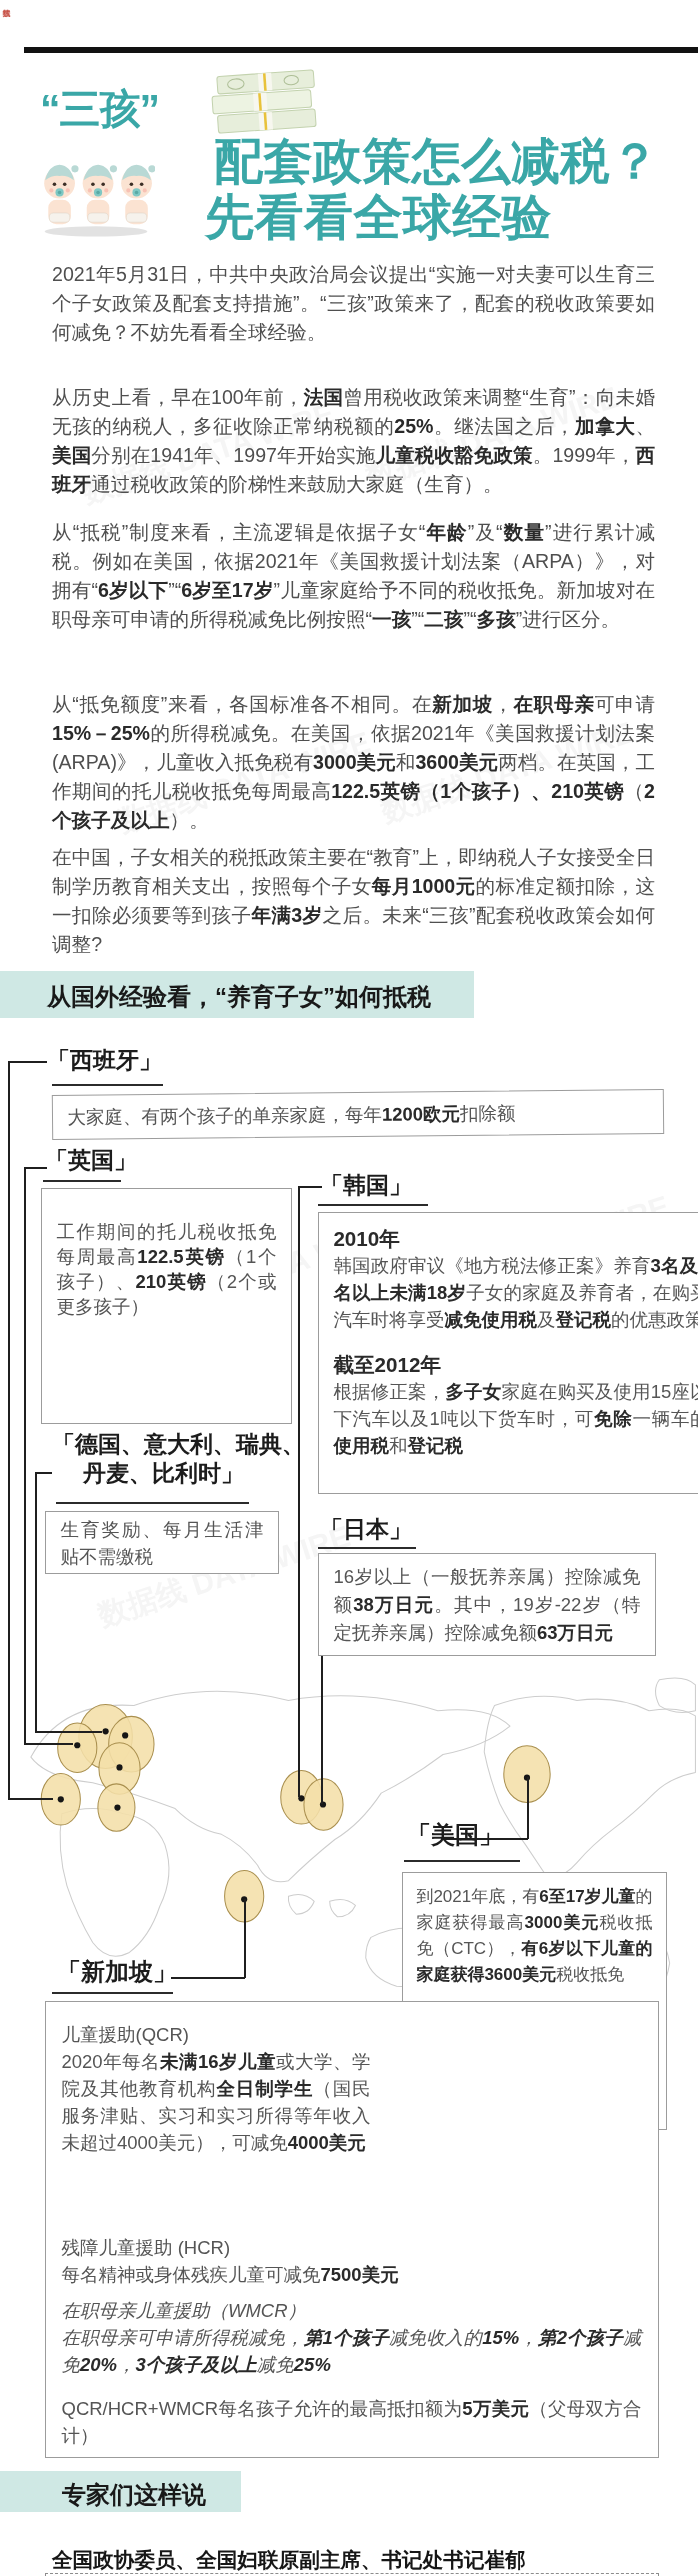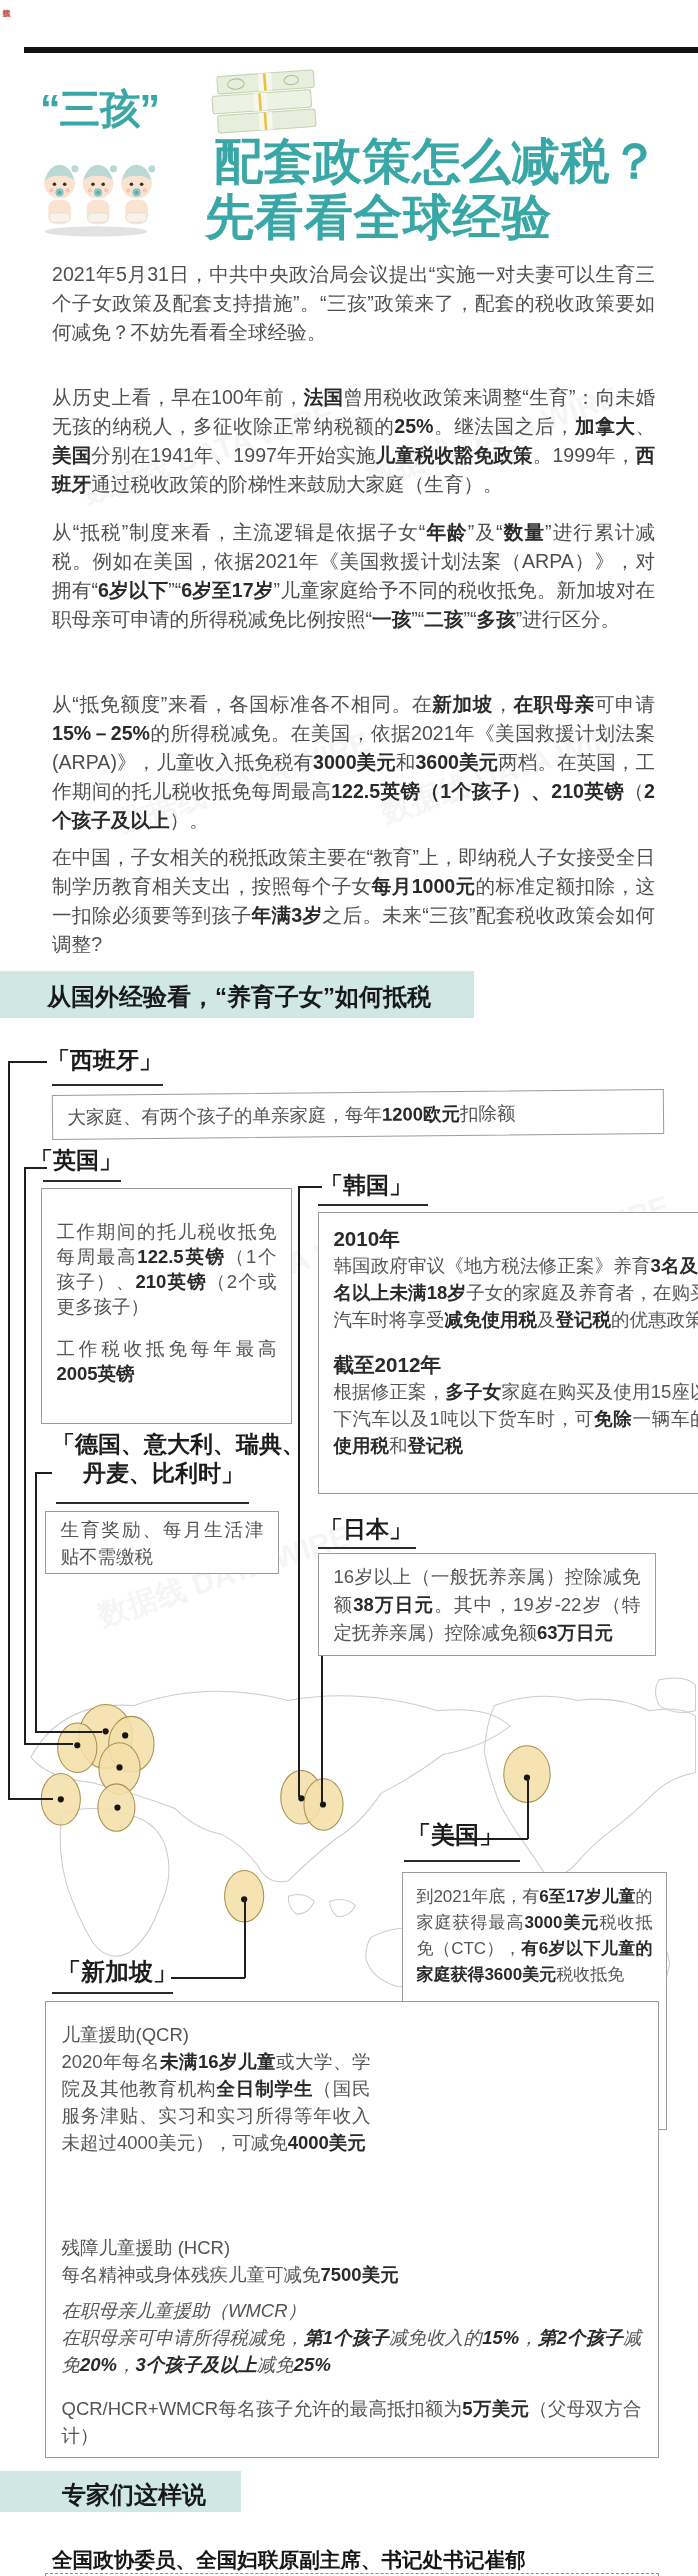--- a/index.html
+++ b/index.html
@@ -185,27 +185,26 @@
     </g>
   </svg>
 
   <div class="abs clabel z3" style="left:47px;top:1046px;">「西班牙」</div>
   <div class="abs ul z3" style="left:52px;top:1084px;width:111px;"></div>
   <div class="abs cbox z2" style="left:52px;top:1092px;width:612px;height:45px;transform:rotate(-0.55deg);
         display:flex;align-items:center;">
     <span>大家庭、有两个孩子的单亲家庭，每年<b>1200欧元</b>扣除额</span>
   </div>
 
-  <div class="abs clabel z3" style="left:30px;top:1146px;text-align:center;">「英国」</div>
+  <div class="abs clabel z3" style="left:45px;top:1146px;text-align:center;">「英国」</div>
   <div class="abs ul z3" style="left:43px;top:1180px;width:78px;"></div>
   <div class="abs cbox z2" style="left:41px;top:1188px;width:251px;height:236px;line-height:25px;">
     <div class="gap"></div>
     <div>工作期间的托儿税收抵免每周最高<b>122.5英镑</b>（1个孩子）、<b>210英镑</b>（2个或更多孩子）</div>
     <div class="gap"></div>
-    <div>工作税收抵免每年最高<b>2005英镑</b></div>
   </div>
 
   <div class="abs clabel z3" style="left:320px;top:1171px;">「韩国」</div>
   <div class="abs ul z3" style="left:318px;top:1204px;width:110px;"></div>
   <div class="abs cbox z2" style="left:318px;top:1212px;width:406px;height:282px;">
     <div class="btitle" style="font-size:20.6px;">2010年</div>
     <div>韩国政府审议《地方税法修正案》养育<b>3名及3名以上未满18岁</b>子女的家庭及养育者，在购买汽车时将享受<b>减免使用税</b>及<b>登记税</b>的优惠政策</div>
     <div class="gap"></div>
     <div class="btitle" style="font-size:20.6px;">截至2012年</div>
     <div>根据修正案，<b>多子女</b>家庭在购买及使用15座以下汽车以及1吨以下货车时，可<b>免除</b>一辆车的<b>使用税</b>和<b>登记税</b></div>

